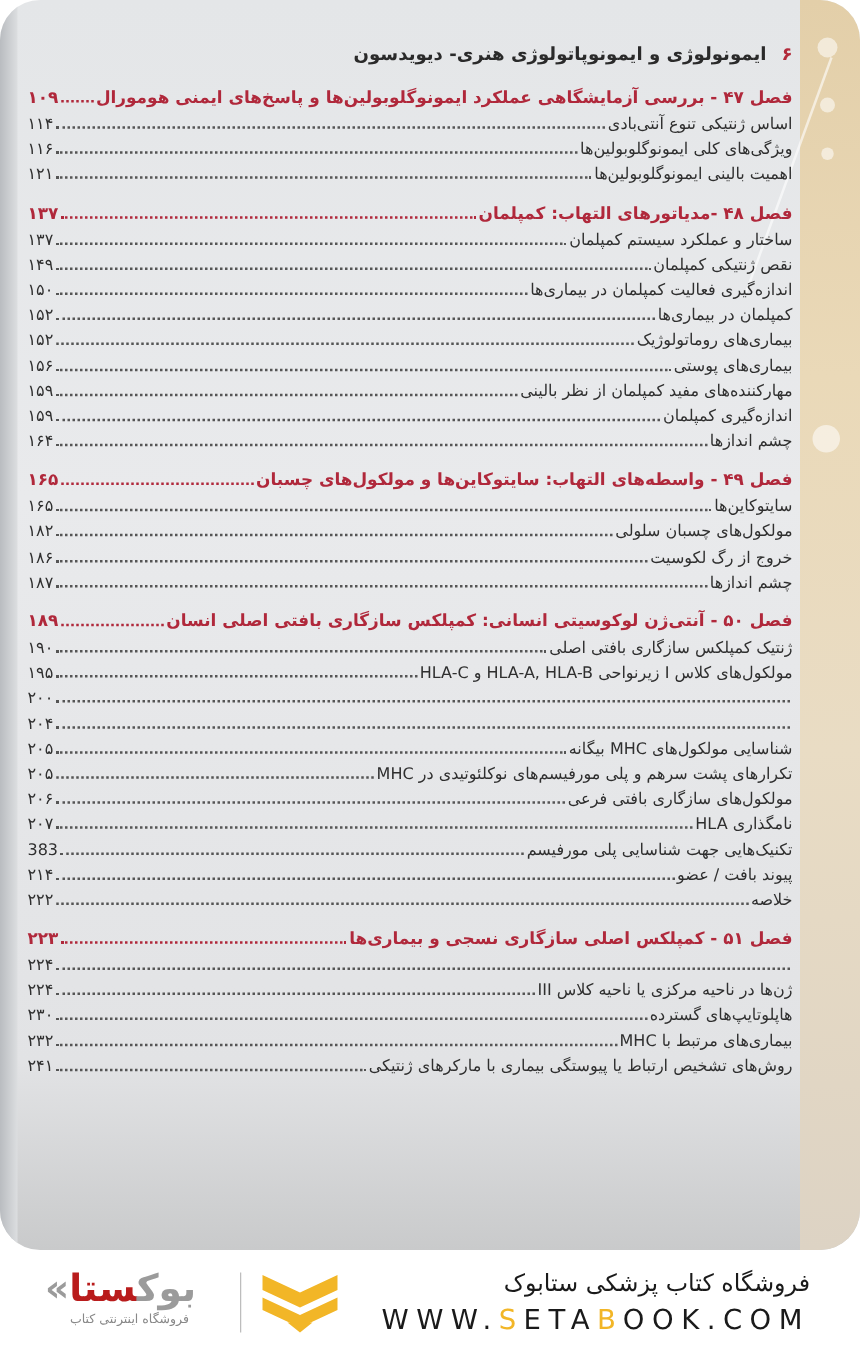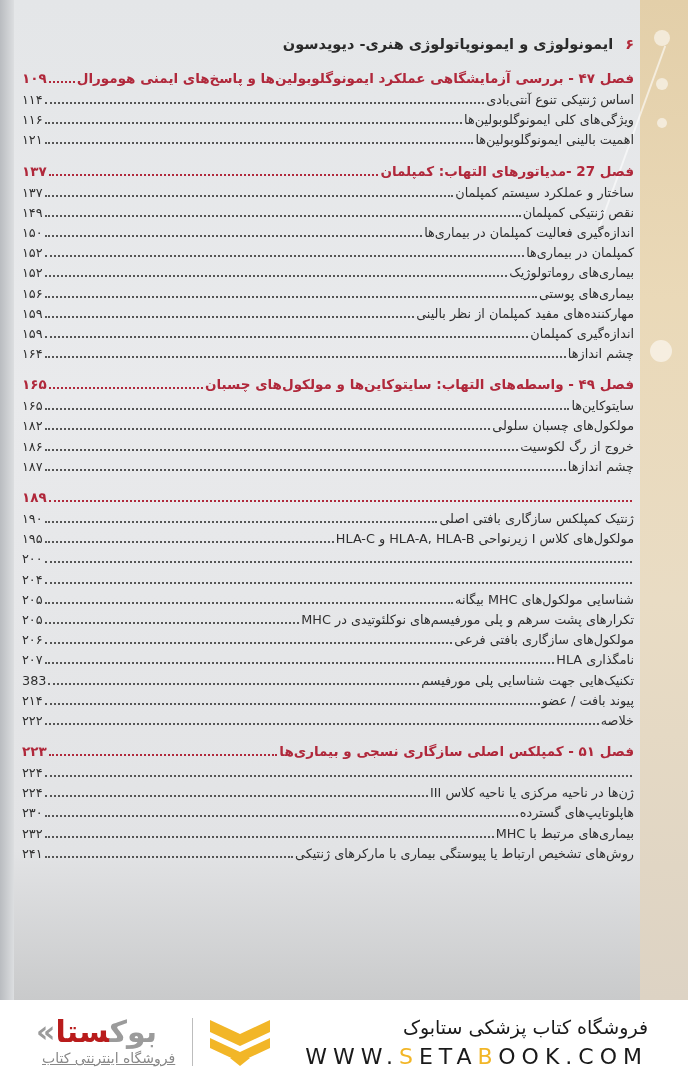--- a/index.html
+++ b/index.html
@@ -5,20 +5,21 @@
   html, body { margin: 0; padding: 0; }
   body {
     width: 688px; height: 1079px; overflow: hidden; position: relative;
     background: #ffffff;
     font-family: "DejaVu Sans", sans-serif;
   }
   .photo {
     position: absolute; left: 0; top: 0; width: 688px; height: 1000px;
     background: linear-gradient(180deg, #e4e6e8 0%, #e9eaec 40%, #e2e3e5 85%, #c9cacb 100%);
     overflow: hidden;
+    border-radius: 32px;
   }
   .photo::before {
     content: ""; position: absolute; left: 0; top: 0; width: 14px; height: 100%;
     background: linear-gradient(90deg, #b9bcc0, #dcdee0);
   }
   .side-strip {
     position: absolute; right: 0; top: 0; width: 48px; height: 1000px;
     background: linear-gradient(180deg, #e3cfa9 0%, #ead9b8 30%, #e9dcc4 60%, #ddd3c4 100%);
   }
   .side-strip .dot {
@@ -62,21 +63,21 @@
     font-size: 19px; color: #1a1a1a;
   }
   .footer .url {
     position: absolute; right: 40px; top: 44px; font-size: 22px; letter-spacing: 6px;
     color: #1a1a1a; font-family: "DejaVu Sans", sans-serif;
   }
   .footer .url .hl { color: #f2b627; }
   .logo { position: absolute; left: 36px; top: 14px; width: 240px; height: 56px; }
   .logo .word { position: absolute; left: 0; top: 0; font-size: 30px; font-weight: bold; color: #9b9b9b; }
   .logo .word .y { color: #b91c1c; }
-  .logo .sub { position: absolute; left: 6px; top: 36px; font-size: 14px; color: #888; direction: rtl; text-decoration: underline; }
+  .logo .sub { position: absolute; left: 20px; top: 36px; font-size: 10px; color: #888; direction: rtl; }
   .logo .sep { position: absolute; left: 156px; top: 4px; width: 1px; height: 48px; background: #bdbdbd; }
   .logo .mark { position: absolute; left: 172px; top: 4px; }
 </style>
 </head>
 <body>
 
 <div class="photo">
   <div class="side-strip">
     <div class="slash"></div>
     <div class="dot" style="top:30px"></div>
@@ -106,21 +107,21 @@
           <span class="leader"></span>
           <span class="num">۱۱۶</span>
         </div>
         <div class="row">
           <span class="title">اهمیت بالینی ایمونوگلوبولین‌ها</span>
           <span class="leader"></span>
           <span class="num">۱۲۱</span>
         </div>
         <div class="gap"></div>
         <div class="row chapter">
-          <span class="title">فصل 27 -مدیاتورهای التهاب: کمپلمان</span>
+          <span class="title">فصل ۴۸ -مدیاتورهای التهاب: کمپلمان</span>
           <span class="leader"></span>
           <span class="num">۱۳۷</span>
         </div>
         <div class="row">
           <span class="title">ساختار و عملکرد سیستم کمپلمان</span>
           <span class="leader"></span>
           <span class="num">۱۳۷</span>
         </div>
         <div class="row">
           <span class="title">نقص ژنتیکی کمپلمان</span>
@@ -183,20 +184,21 @@
           <span class="leader"></span>
           <span class="num">۱۸۶</span>
         </div>
         <div class="row">
           <span class="title">چشم اندازها</span>
           <span class="leader"></span>
           <span class="num">۱۸۷</span>
         </div>
         <div class="gap"></div>
         <div class="row chapter">
+          <span class="title">فصل ۵۰ - آنتی‌ژن لوکوسیتی انسانی: کمپلکس سازگاری بافتی اصلی انسان</span>
           <span class="leader"></span>
           <span class="num">۱۸۹</span>
         </div>
         <div class="row">
           <span class="title">ژنتیک کمپلکس سازگاری بافتی اصلی</span>
           <span class="leader"></span>
           <span class="num">۱۹۰</span>
         </div>
         <div class="row">
           <span class="title">مولکول‌های کلاس I زیرنواحی HLA-A, HLA-B و HLA-C</span>

